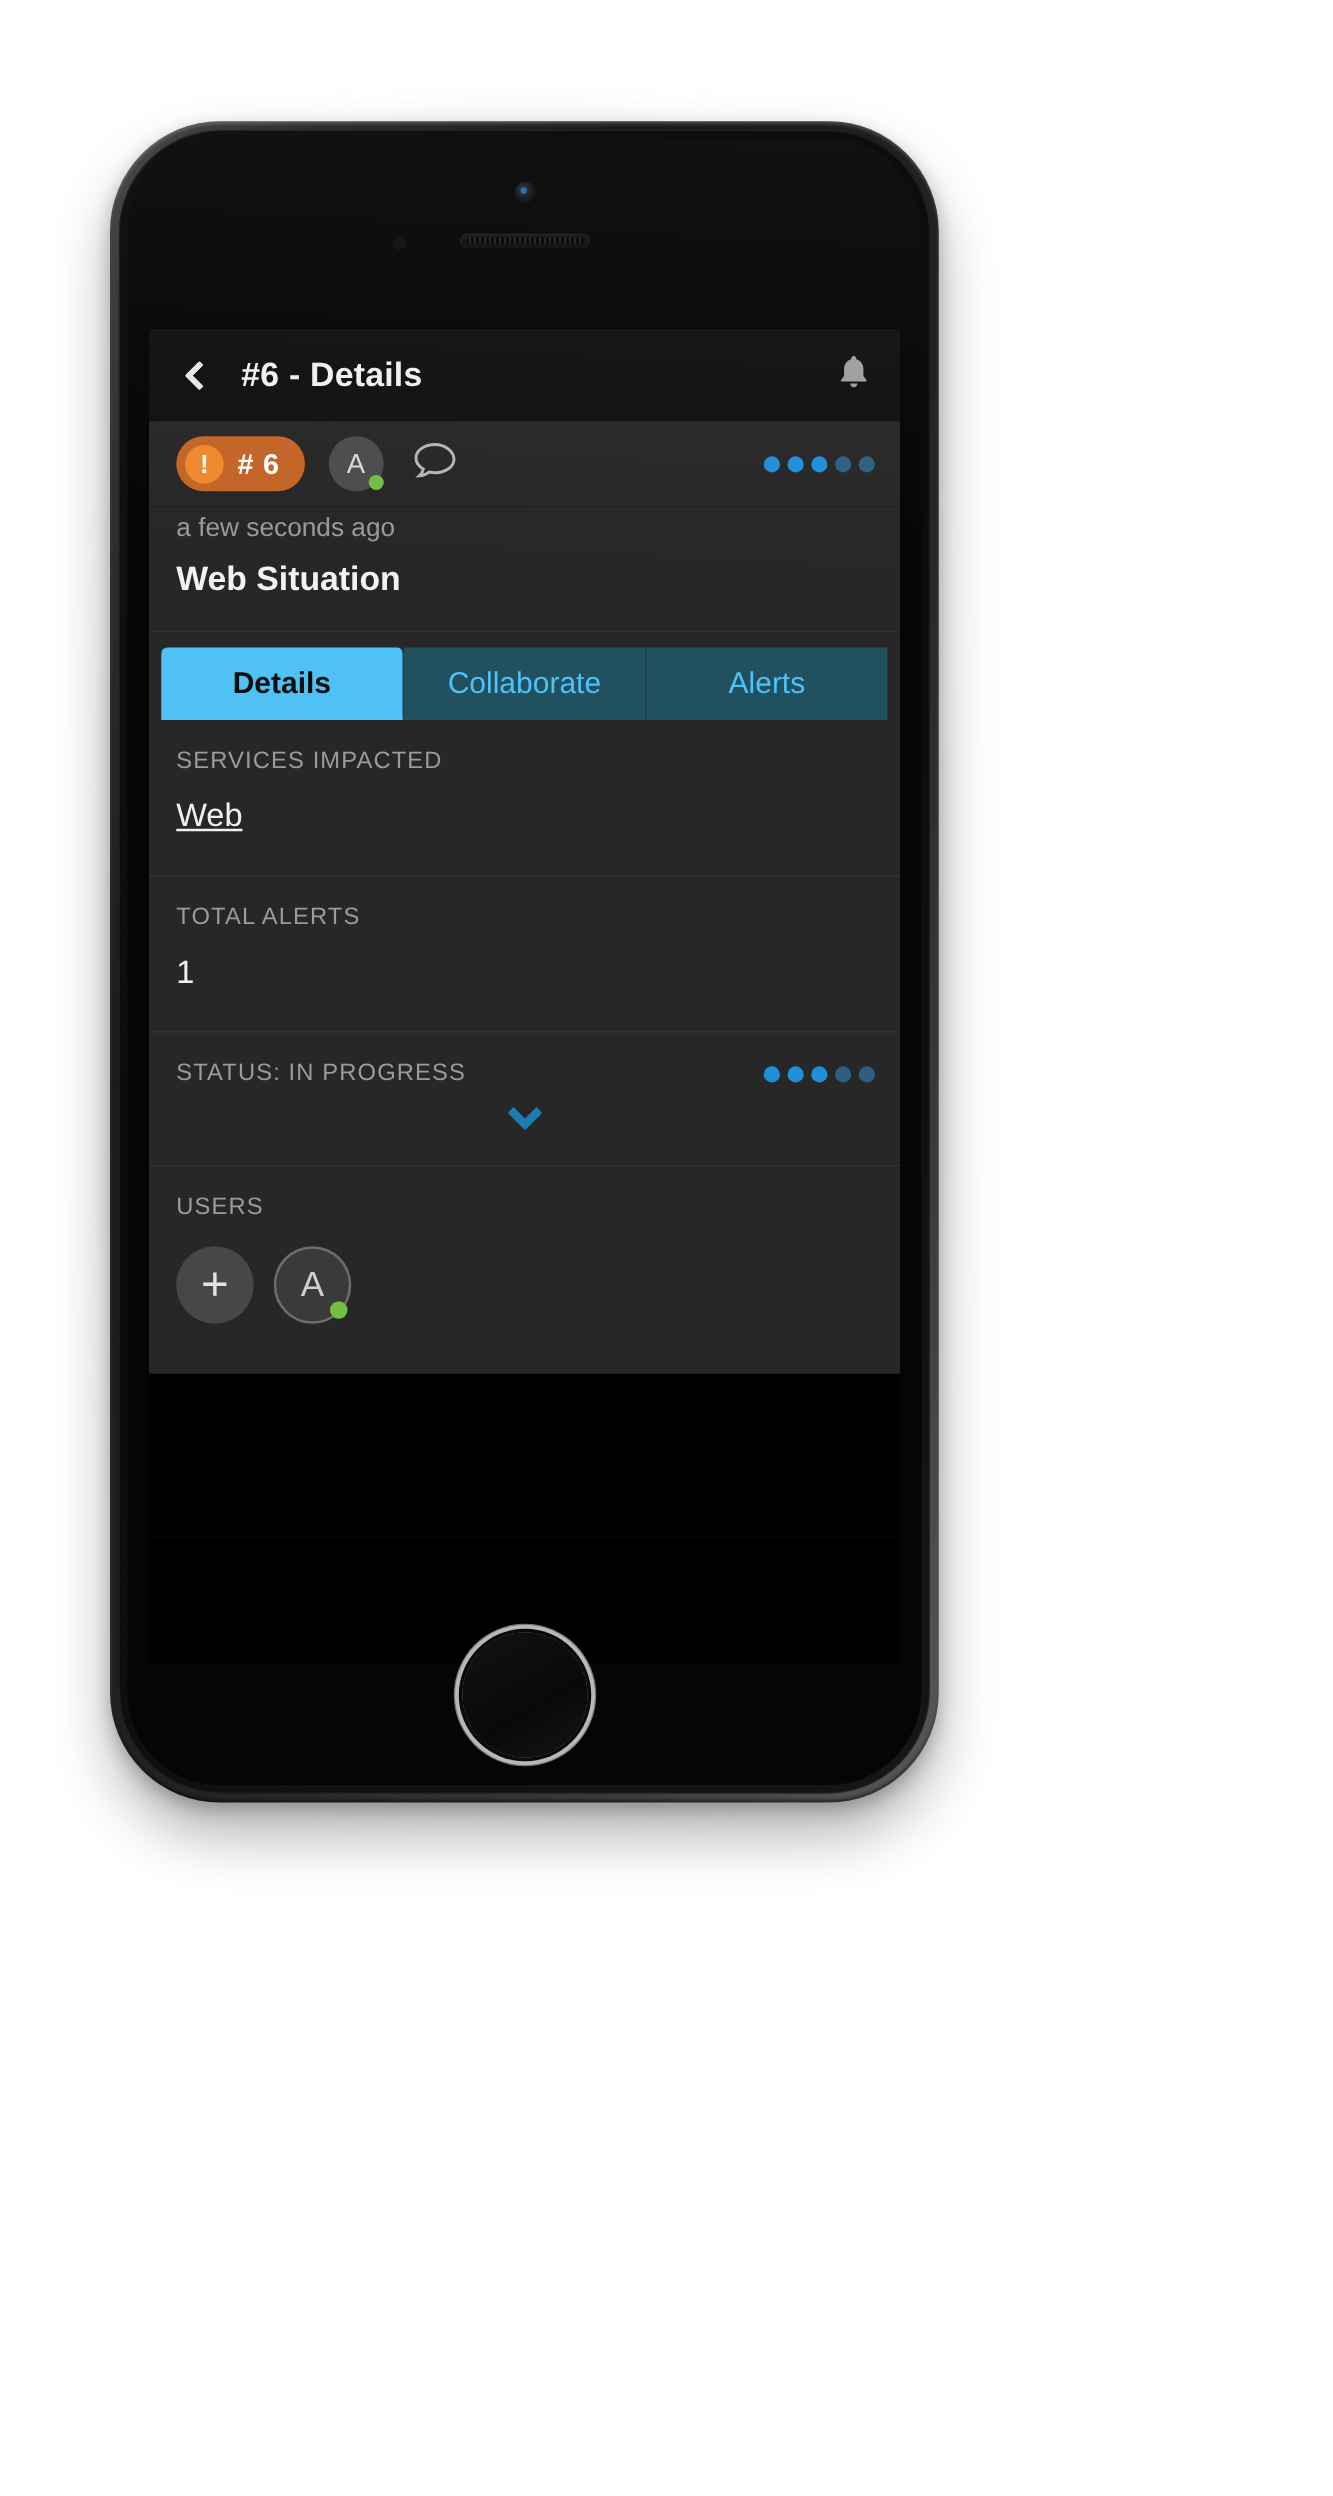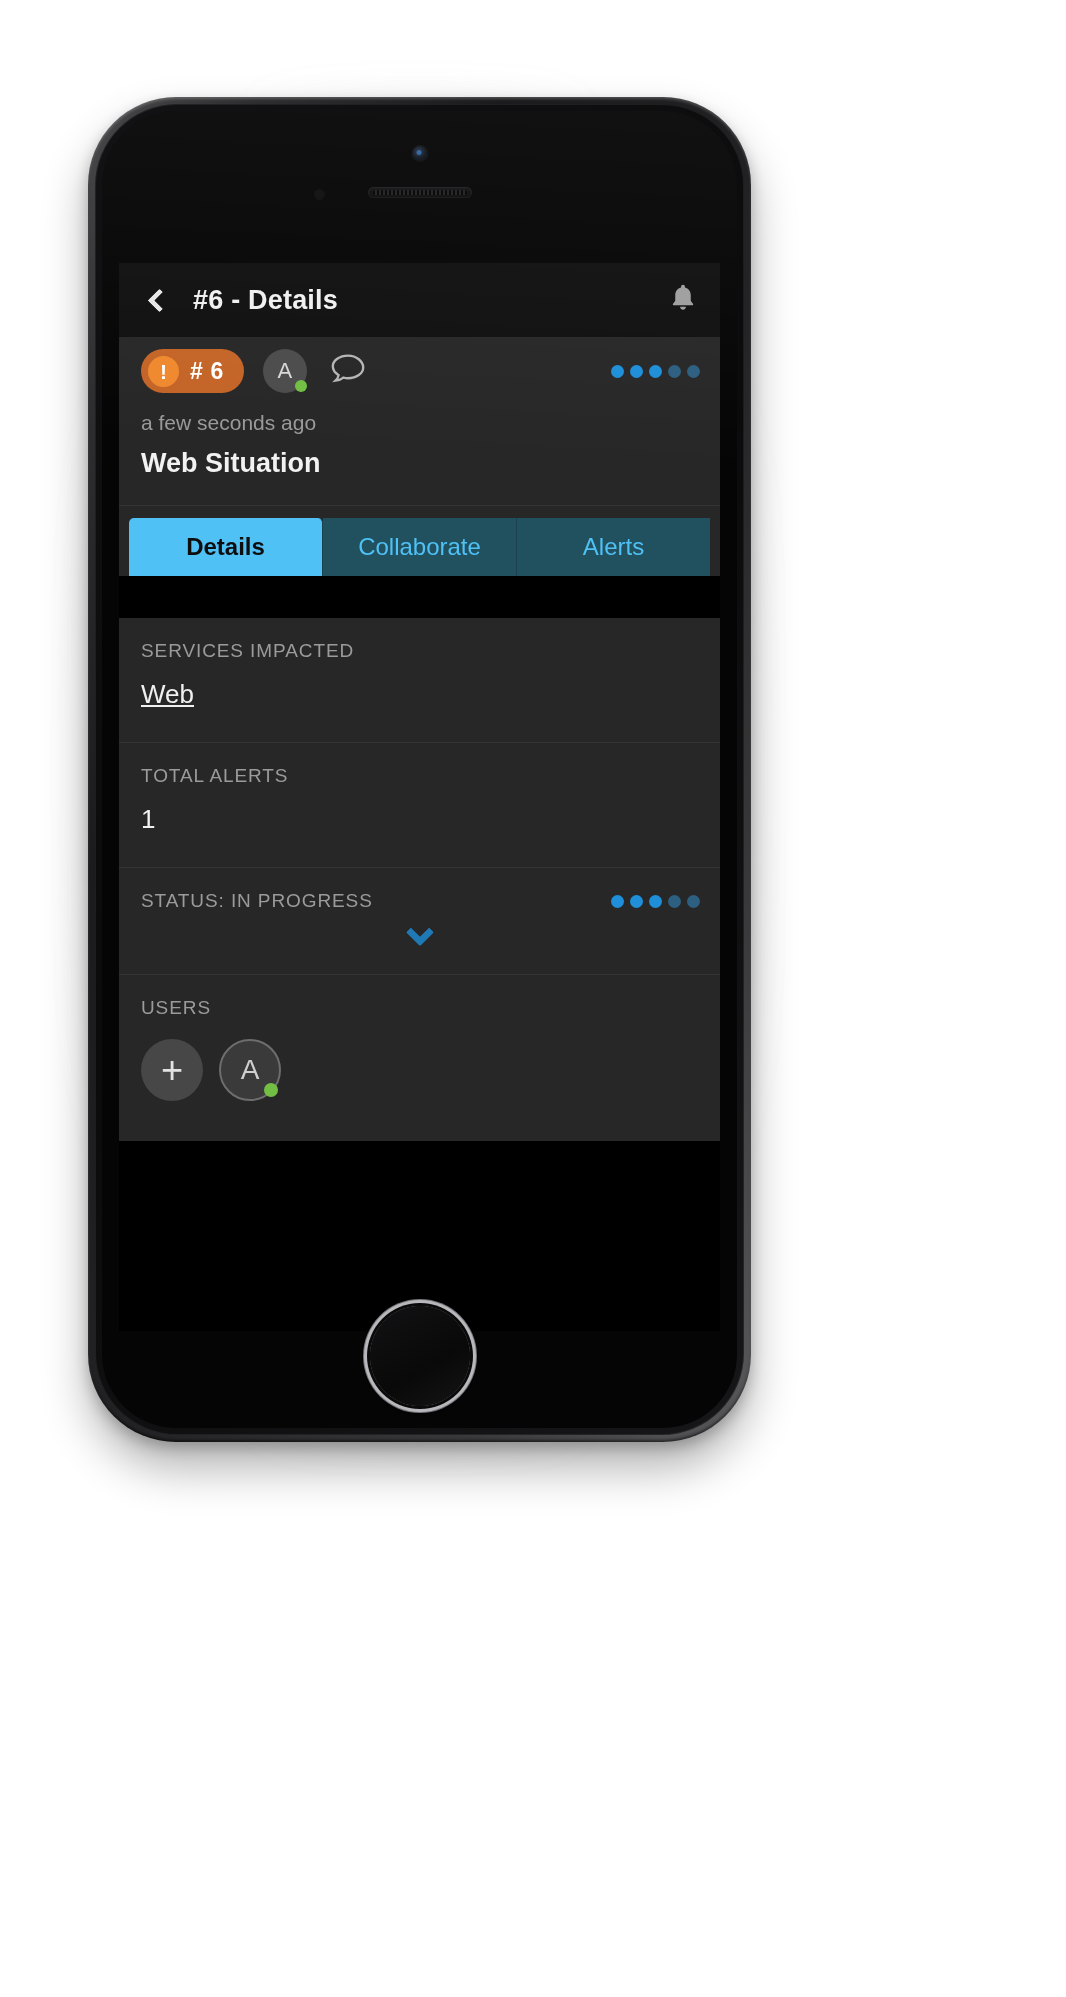--- a/index.html
+++ b/index.html
@@ -285,21 +285,21 @@
   }
   .tab:last-child { border-right: none; }
   .tab.active {
     background: #4fc1f5;
     color: #0e0e0e;
     border-radius: 5px 5px 0 0;
     font-weight: bold;
   }
 
   
-  .content { background: #272728; margin-top: 42px; }
+  .content { background: #272728; }
   .section {
     padding: 22px 22px 32px;
     border-bottom: 1px solid #343435;
   }
   .sec-label {
     color: #9b9b9b;
     font-size: 19px;
     letter-spacing: 0.9px;
   }
   .sec-value {

